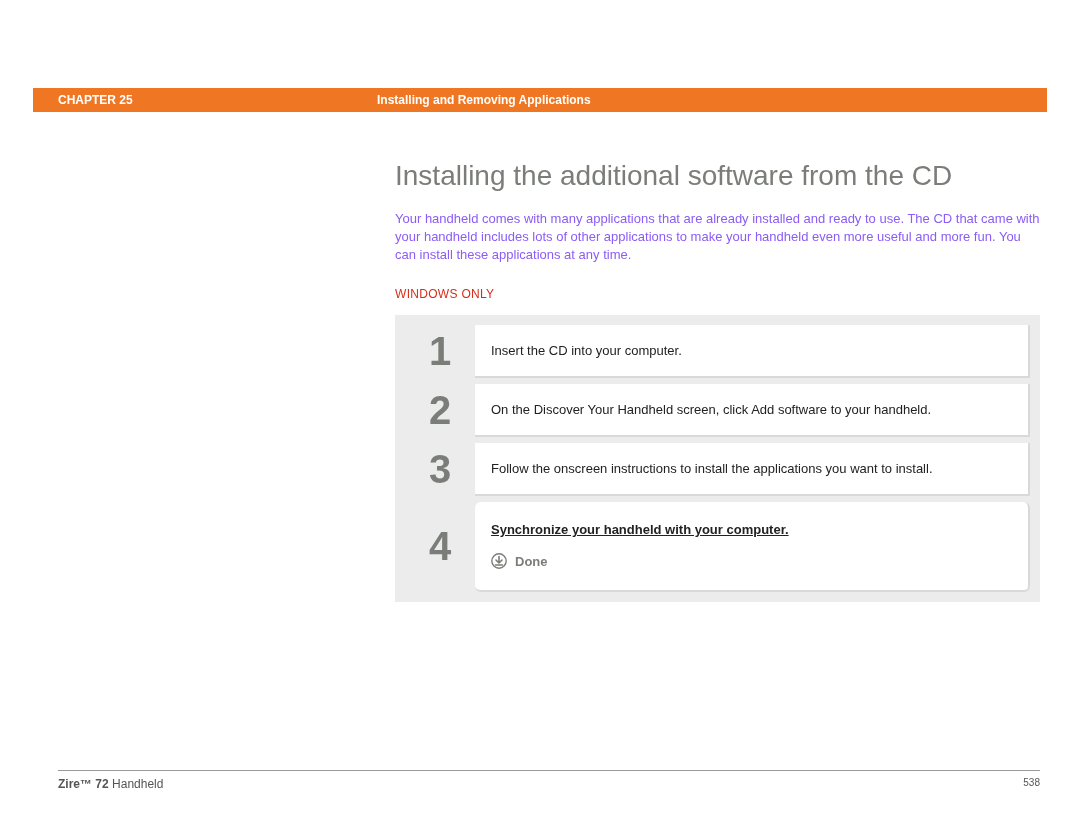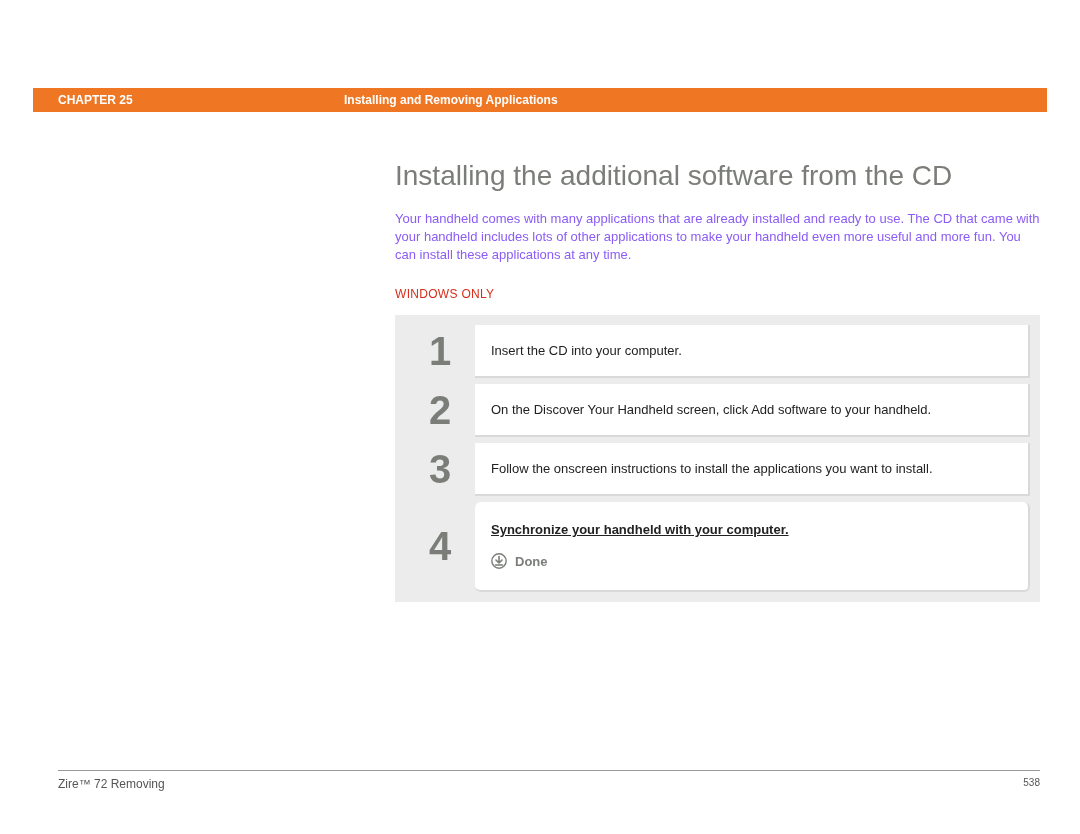--- a/index.html
+++ b/index.html
@@ -17,21 +17,21 @@
     left: 33px;
     right: 33px;
     height: 24px;
     background: #ef7622;
     display: flex;
     align-items: center;
     color: #ffffff;
     font-size: 12px;
     font-weight: bold;
   }
-  .header-bar .chapter { padding-left: 25px; width: 311px; }
+  .header-bar .chapter { padding-left: 25px; width: 344px; }
   .header-bar .section { }
   .content {
     position: absolute;
     top: 160px;
     left: 395px;
     right: 40px;
   }
   .page-title {
     font-size: 28px;
     font-weight: normal;
@@ -107,21 +107,21 @@
     left: 58px;
     right: 40px;
     top: 770px;
     border-top: 1px solid #999;
     padding-top: 6px;
     display: flex;
     justify-content: space-between;
     font-size: 12px;
     color: #555;
   }
-  .footer .product .bold { font-weight: normal; }
+  .footer .product .bold { font-weight: bold; }
   .footer .pagenum { font-size: 10px; color: #555; }
 </style>
 </head>
 <body>
 
 <div class="header-bar">
   <div class="chapter">CHAPTER 25</div>
   <div class="section">Installing and Removing Applications</div>
 </div>
 
@@ -167,16 +167,16 @@
           <span>Done</span>
         </div>
       </div>
     </div>
 
   </div>
 </div>
 
 <div class="footer">
   <div class="product">
-    <span class="bold">Zire™ 72</span><span> Removing</span>
+    <span class="bold">Zire™ 72</span><span> Handheld</span>
   </div>
   <div class="pagenum">538</div>
 </div>
 
 </body></html>

